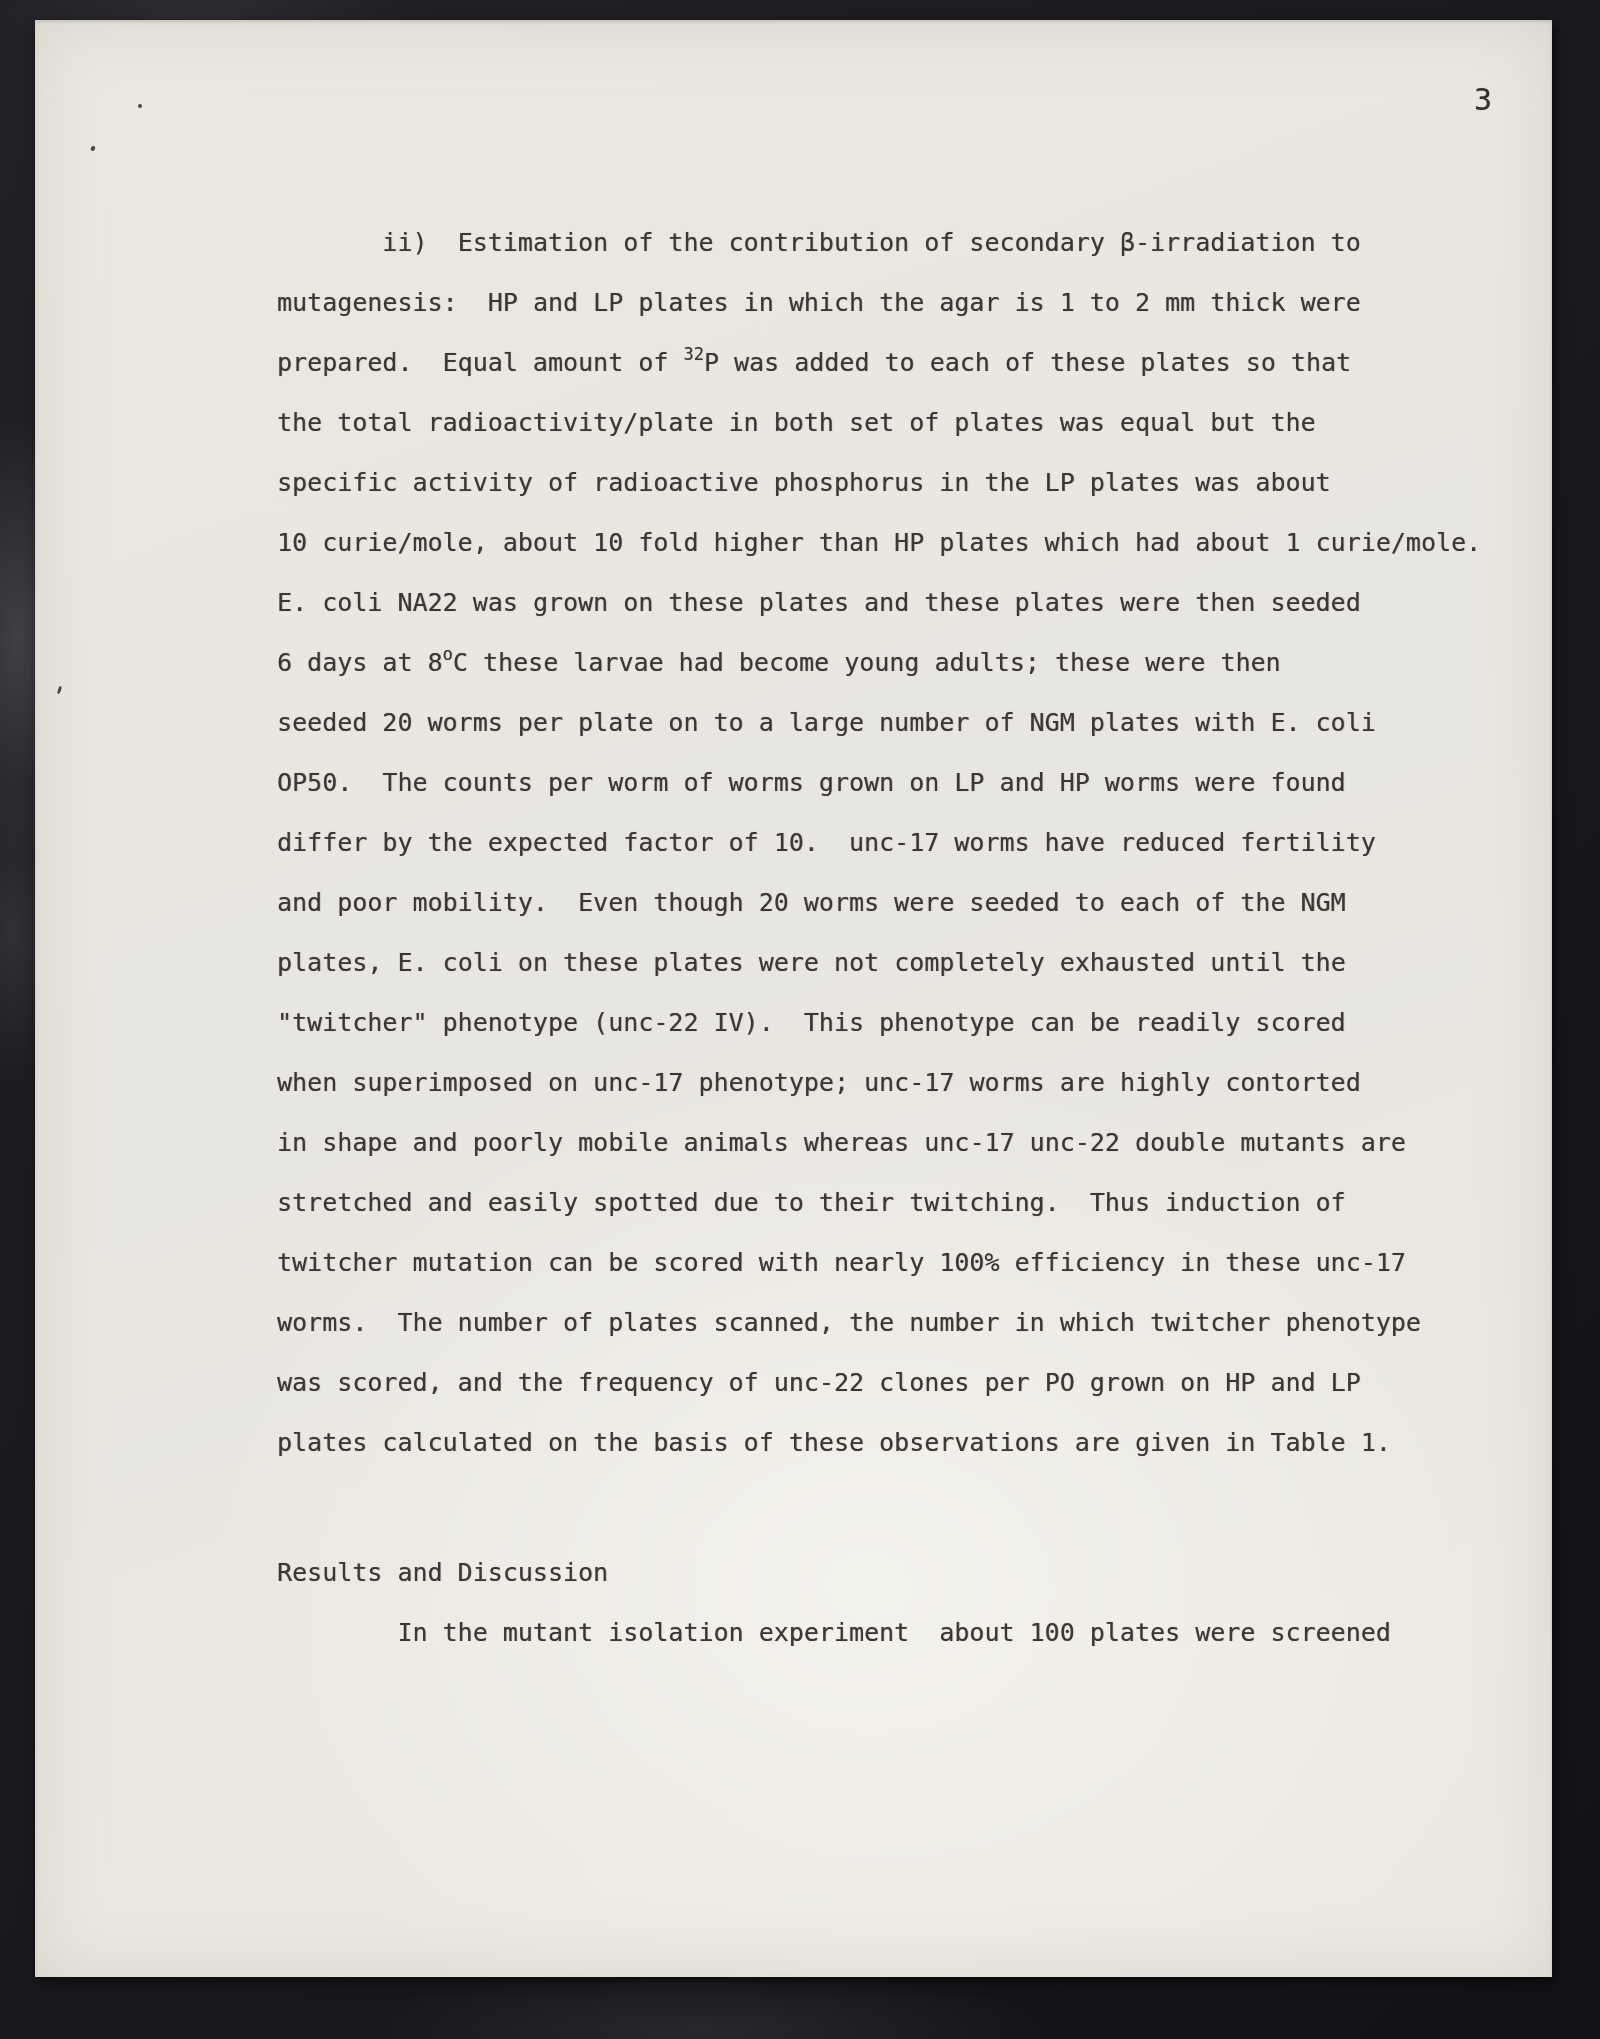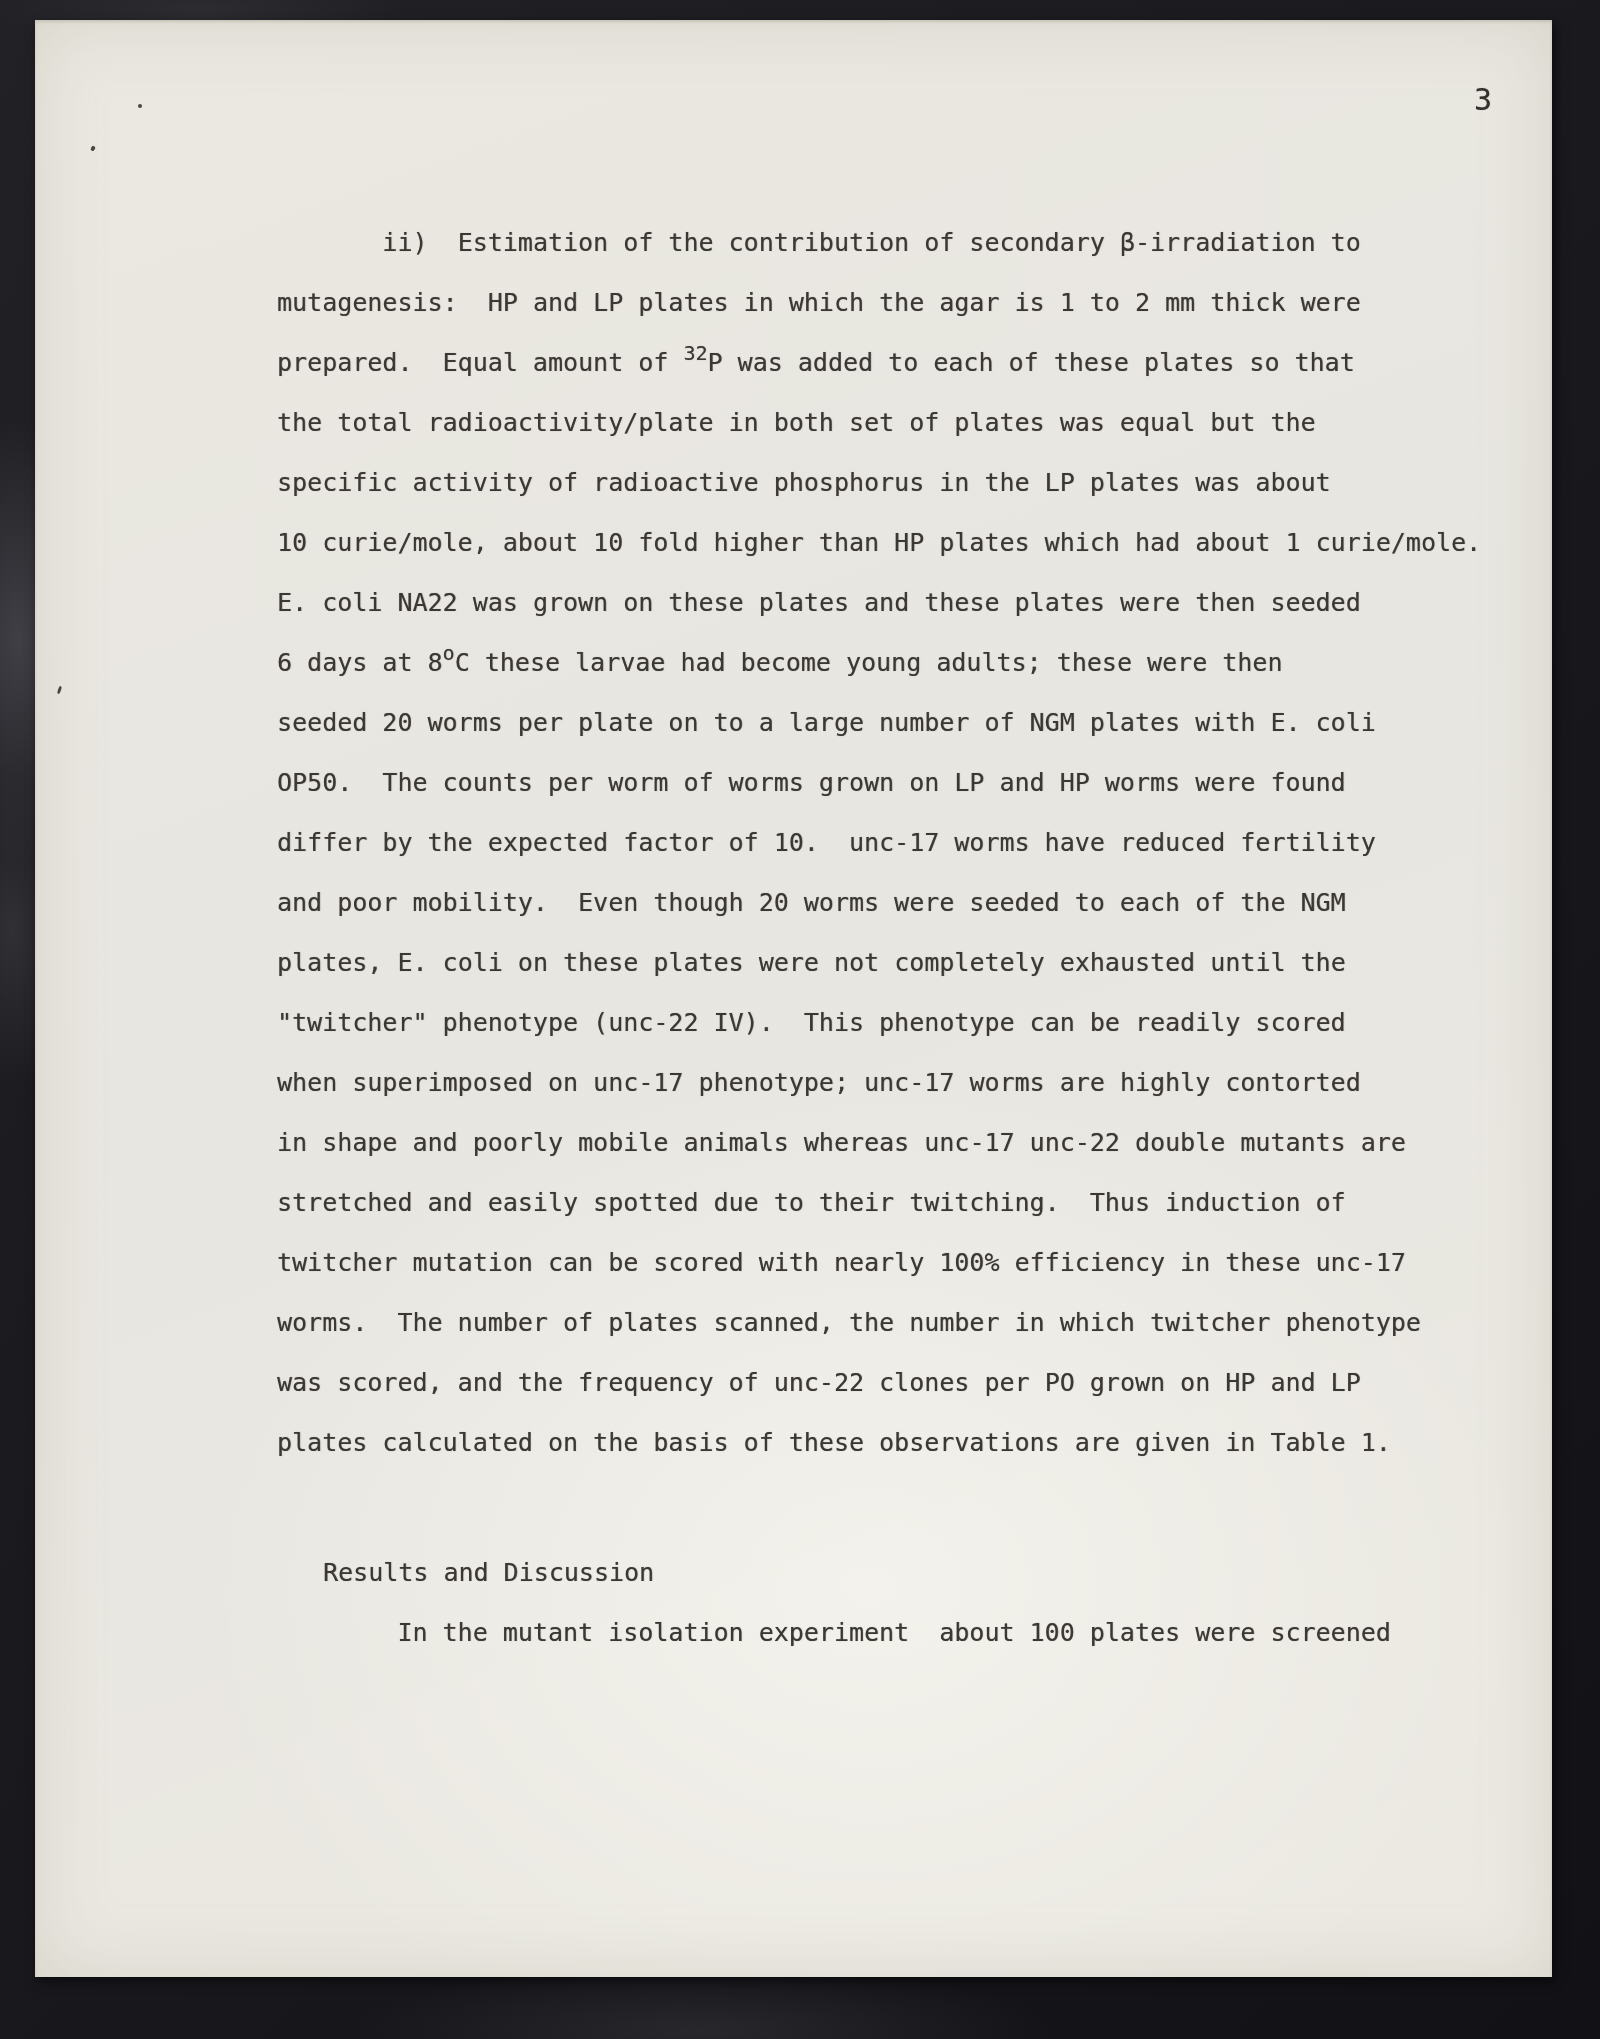--- a/index.html
+++ b/index.html
@@ -41,23 +41,23 @@
   .line {
     height: 60px; line-height: 60px;
     white-space: pre;
   }
   .line span { line-height: 60px; }
   .u {
     text-decoration-thickness: 2px;
     text-underline-offset: 6px;
     text-decoration-color: rgba(55,52,48,0.85);
   }
-  .sup { font-size: 20px; vertical-align: 11px; line-height: 0 !important; text-align: right; }
+  .sup { font-size: 17px; vertical-align: 11px; line-height: 0 !important; text-align: right; }
   .sub { font-size: 20px; vertical-align: -9px; line-height: 0 !important; }
-  .gap-before { margin-top: 70px; margin-left: 46px; }
+  .gap-before { margin-top: 70px; }
   .speck { position: absolute; background: #4a463f; border-radius: 50%; }
   .speck-1 { left: 103px; top: 84px; width: 4px; height: 4px; }
   .speck-2 { left: 56px; top: 126px; width: 4px; height: 5px; transform: rotate(35deg); border-radius: 40% 60% 50% 50%; }
   .speck-3 { left: 23px; top: 666px; width: 3px; height: 8px; transform: rotate(18deg); border-radius: 45%; }
 </style>
 </head>
 <body>
 
 <div id="screen">
   <div class="paper">

